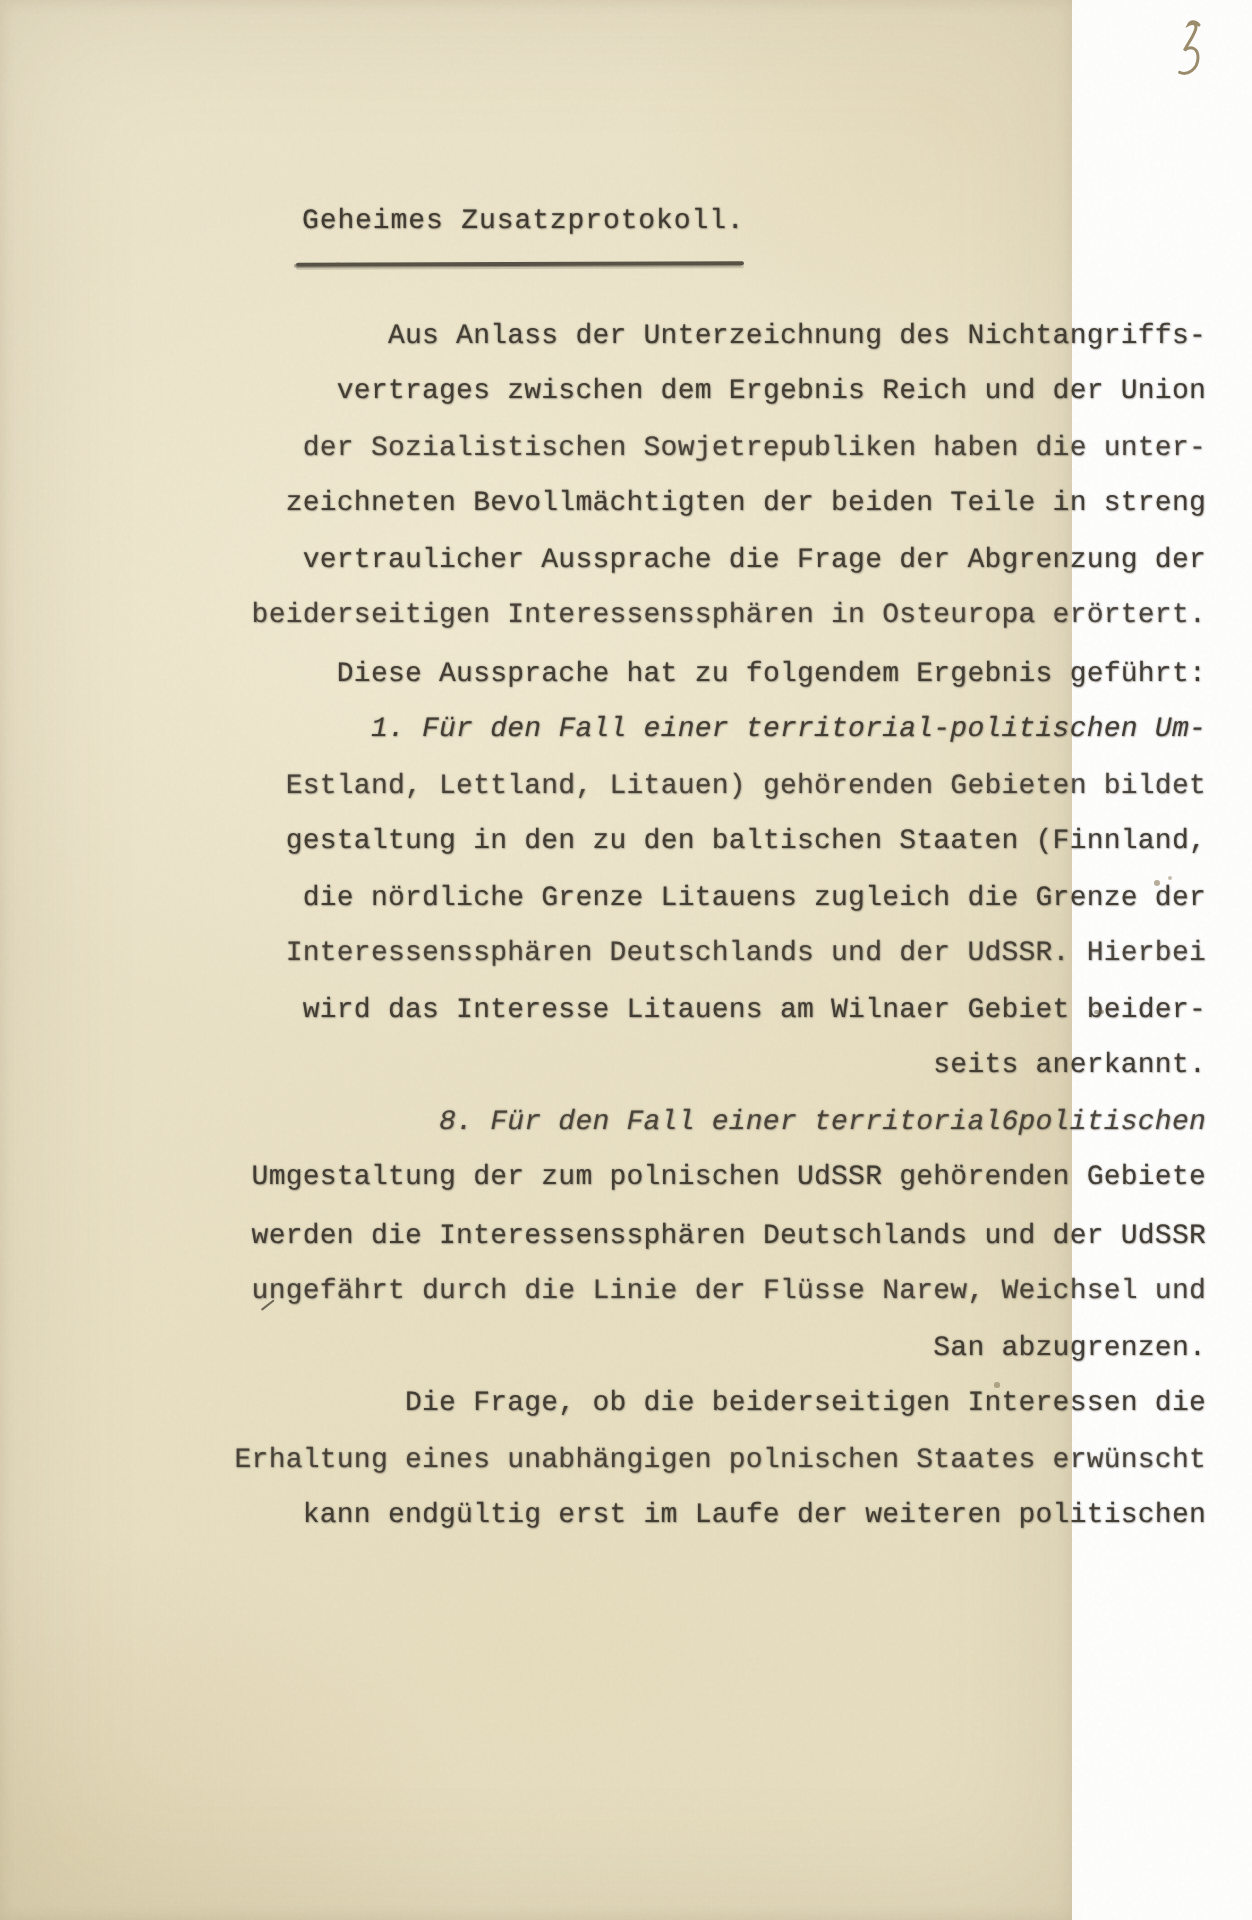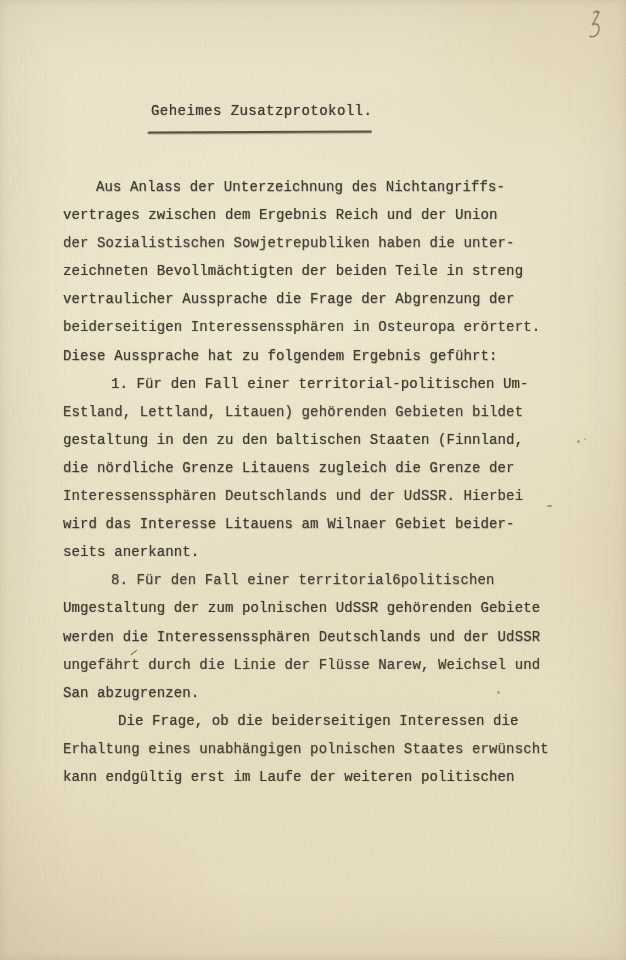--- a/index.html
+++ b/index.html
@@ -5,21 +5,21 @@
   html, body {
     margin: 0;
     padding: 0;
     width: 626px;
     height: 960px;
     overflow: hidden;
     font-family: "Liberation Mono", "DejaVu Sans Mono", monospace;
   }
   .paper {
     position: relative;
-    width: 626px;
+    width: 536px;
     height: 960px;
     background:
       radial-gradient(220px 160px at 88% 6%, rgba(205,185,135,0.18), transparent 70%),
       radial-gradient(300px 220px at 6% 96%, rgba(190,168,118,0.18), transparent 70%),
       radial-gradient(260px 200px at 97% 58%, rgba(210,190,142,0.12), transparent 70%),
       radial-gradient(420px 300px at 42% 32%, rgba(255,250,232,0.30), transparent 75%),
       radial-gradient(500px 380px at 50% 85%, rgba(222,208,164,0.14), transparent 80%),
       linear-gradient(160deg, #ece5cc 0%, #eae2c7 55%, #e7dfc2 100%);
     box-shadow: inset 0 0 70px rgba(120,100,60,0.16), inset 0 0 8px rgba(100,85,55,0.12);
   }
@@ -56,37 +56,38 @@
     height: 2.2px;
     z-index: 3;
     background: rgba(55,49,41,0.82);
     box-shadow: 0 1.5px 0 rgba(55,49,41,0.18), -1px 0.5px 0 rgba(55,49,41,0.4);
     transform: rotate(-0.2deg);
     border-radius: 1px;
   }
   .doc {
     position: absolute;
     left: 63px;
-    top: 173px;
+    top: 154px;
     width: 540px;
     z-index: 3;
+    text-align: right;
   }
   .line {
     height: 28.1px;
     line-height: 28.1px;
     font-size: 14px;
     letter-spacing: 0.12px;
     color: rgba(60,54,46,0.92);
     text-shadow: 0 0 1px rgba(60,54,46,0.5), 0.4px 0.4px 0.7px rgba(60,54,46,0.28);
     white-space: pre;
   }
   .line:nth-child(odd)  { transform: translateY(0.4px); }
   .line:nth-child(3n)   { color: rgba(60,54,46,0.85); }
   .ind-sm { padding-left: 33px; }
-  .ind    { padding-left: 48px; }
+  .ind    { padding-left: 48px; font-style: italic; }
   .ind-lg { padding-left: 55px; }
   .speck {
     position: absolute;
     z-index: 4;
     border-radius: 50%;
     pointer-events: none;
   }
   .sp1 { left: 577px; top: 440px; width: 3px;  height: 3px;   background: rgba(128,108,74,0.55); }
   .sp2 { left: 584px; top: 438px; width: 2px;  height: 2px;   background: rgba(128,108,74,0.45); }
   .sp3 { left: 547px; top: 505px; width: 5px;  height: 1.6px; background: rgba(95,84,62,0.5); border-radius: 1px; }

